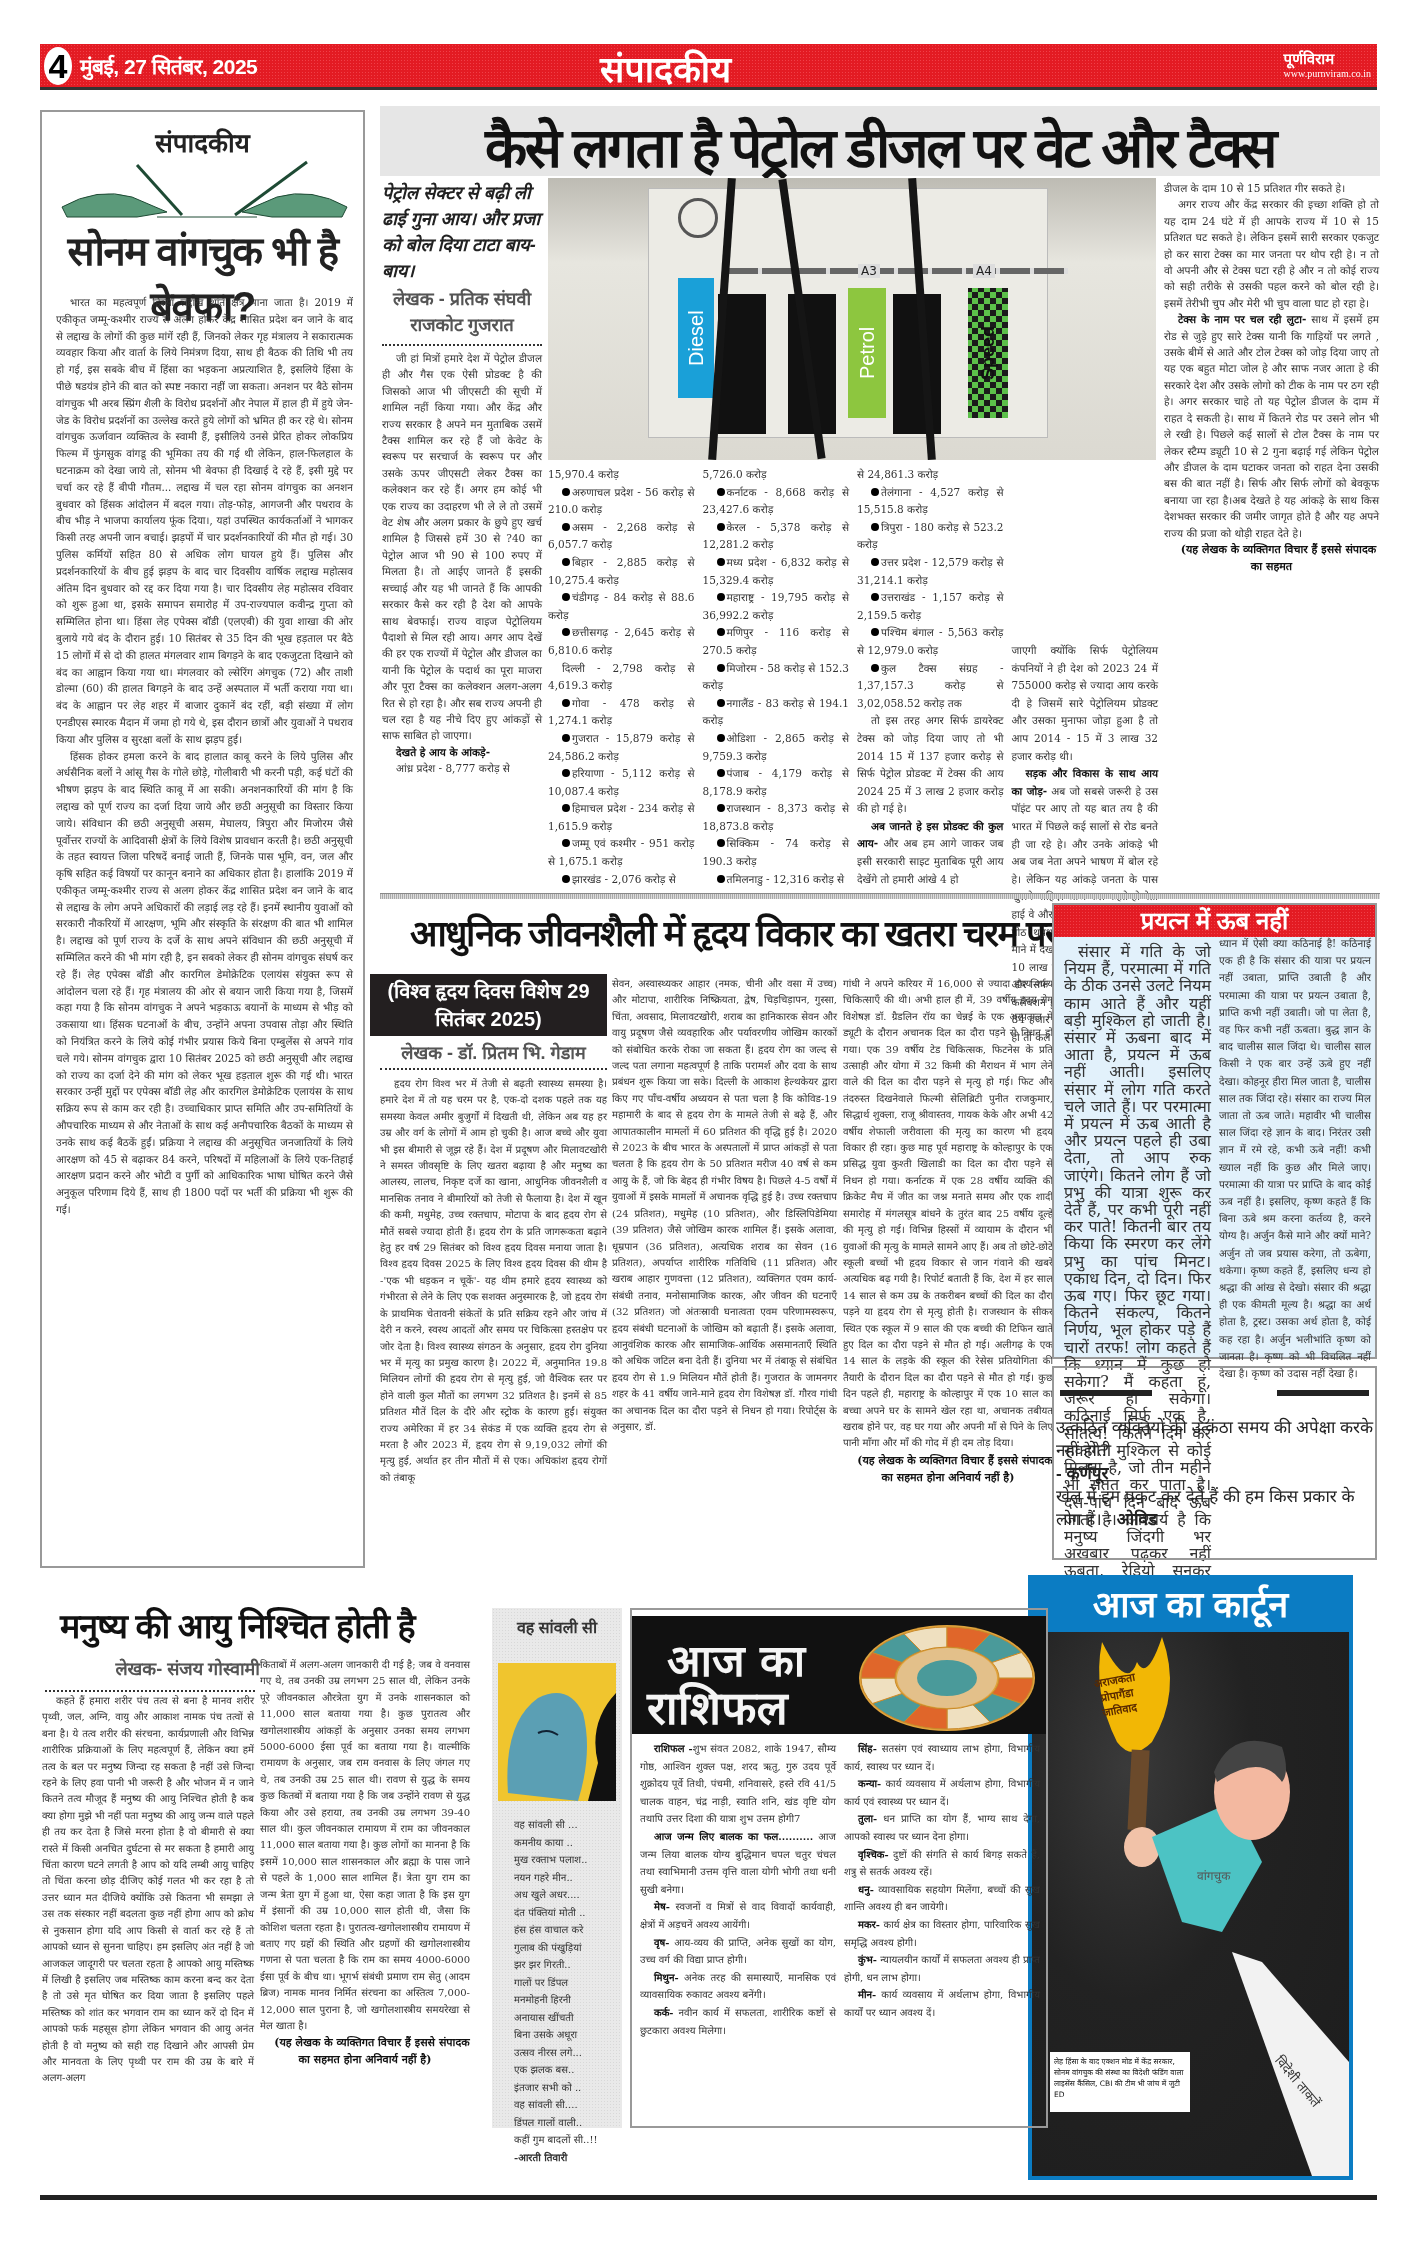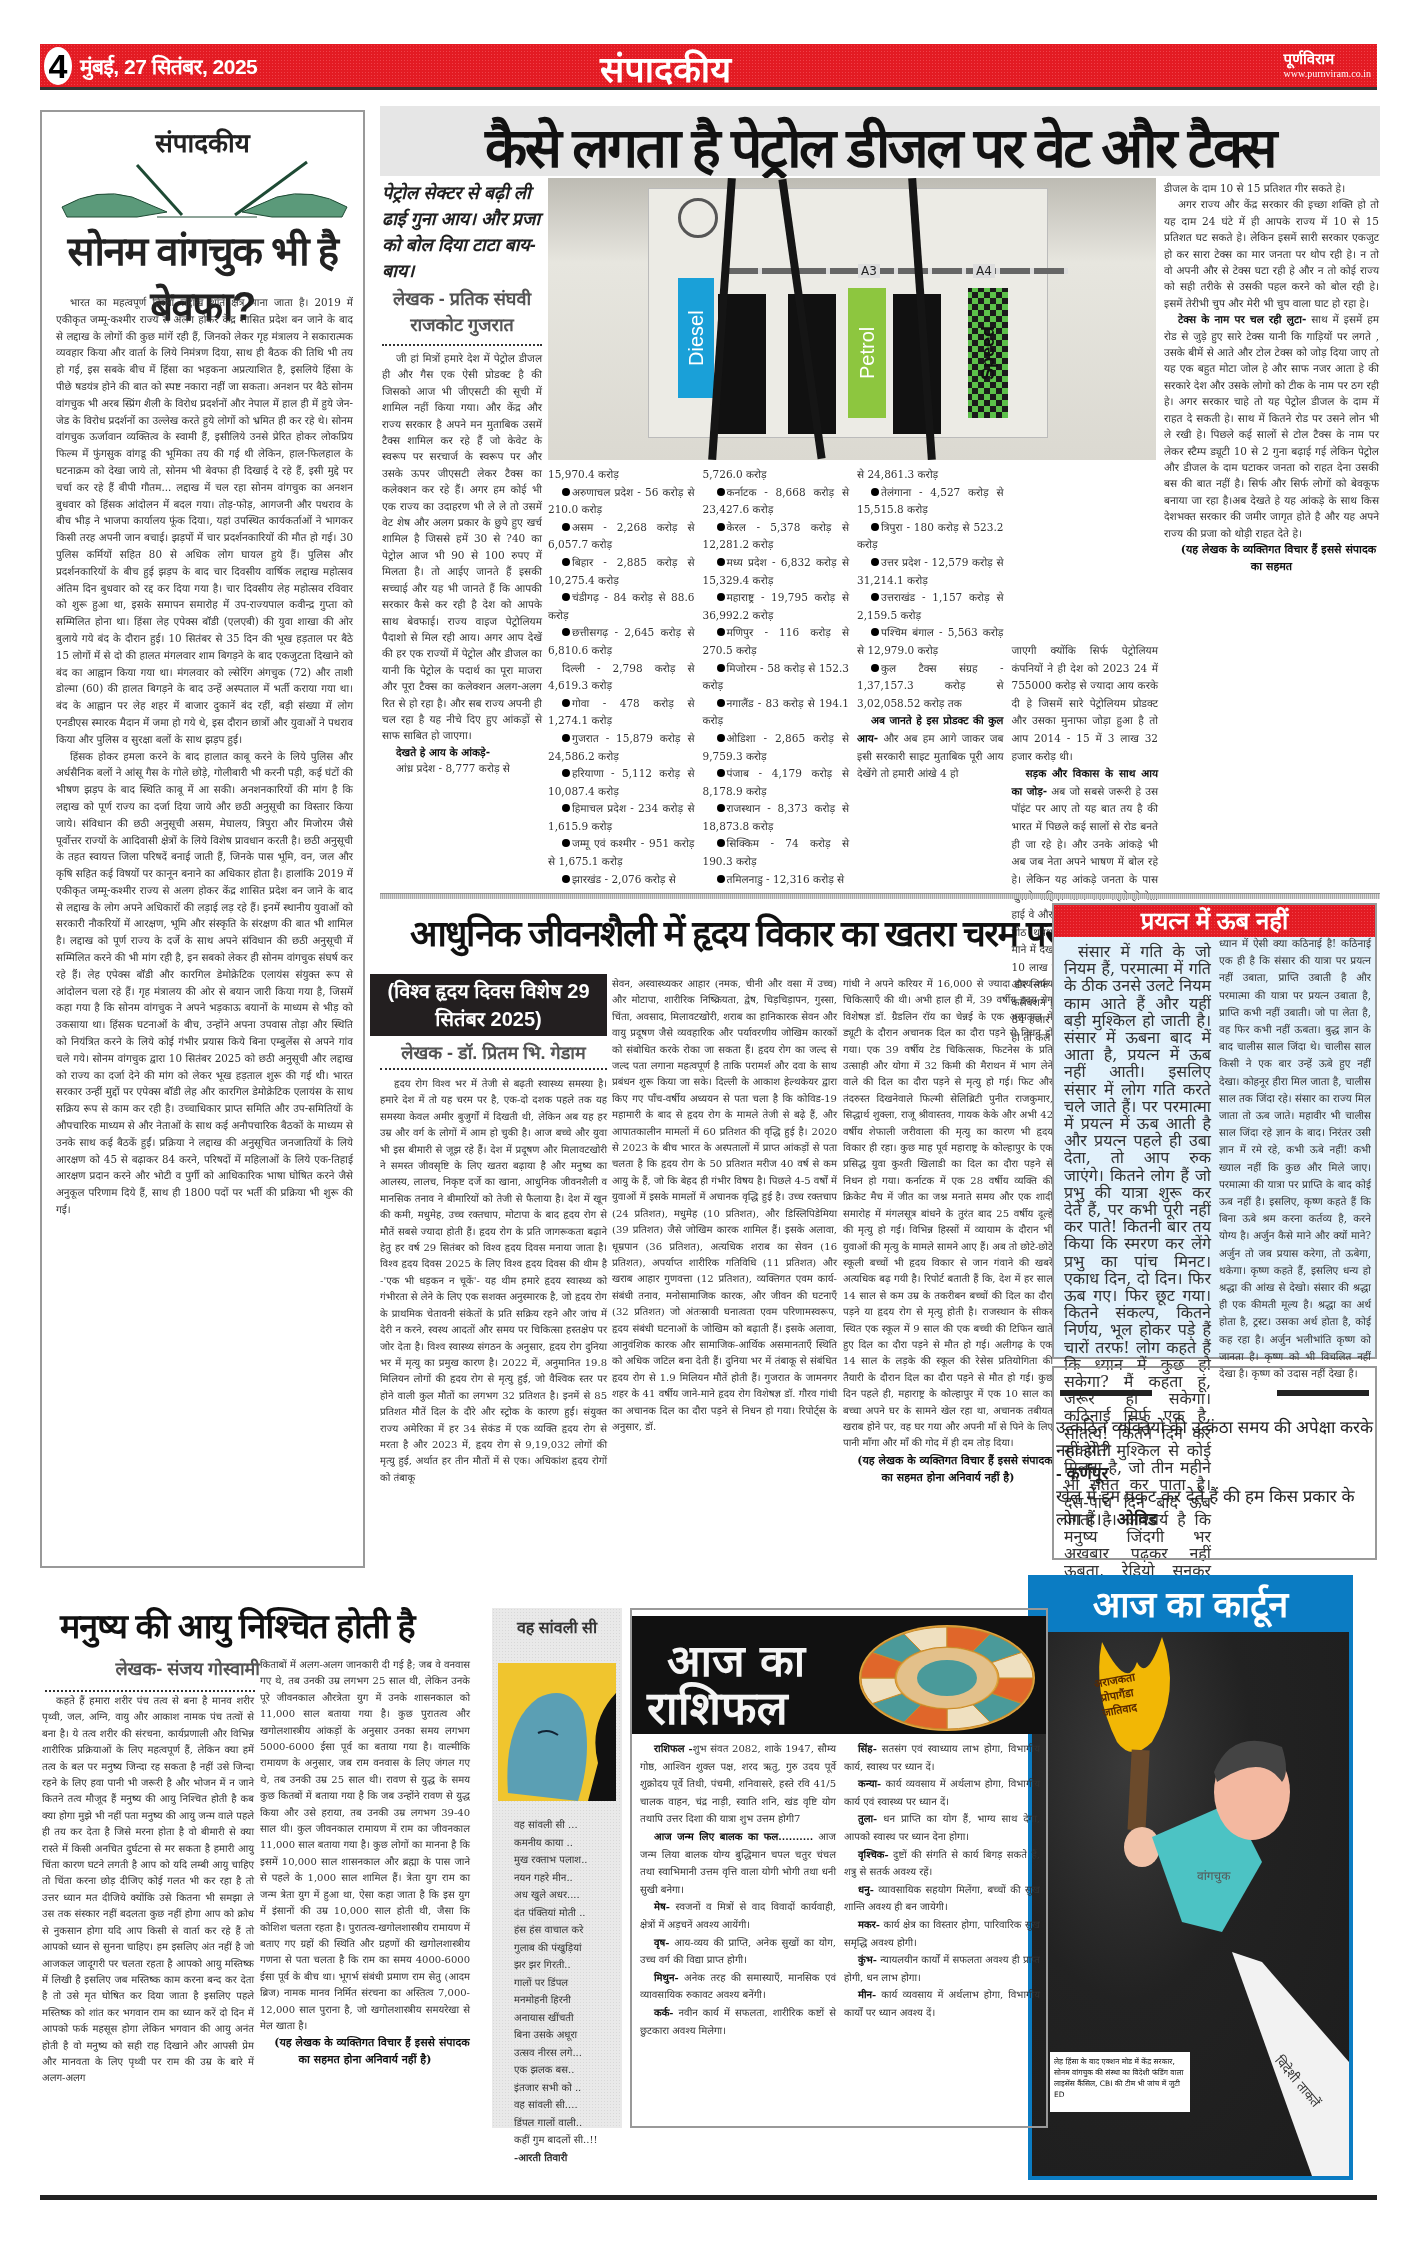--- a/index.html
+++ b/index.html
@@ -176,20 +176,21 @@
     <div id="lst3">
         <div>से 24,861.3 करोड़</div>
         <div><span class="dot"></span><span>तेलंगाना - 4,527 करोड़ से 15,515.8 करोड़</span></div>
         <div><span class="dot"></span><span>त्रिपुरा - 180 करोड़ से 523.2 करोड़</span></div>
         <div><span class="dot"></span><span>उत्तर प्रदेश - 12,579 करोड़ से 31,214.1 करोड़</span></div>
         <div><span class="dot"></span><span>उत्तराखंड - 1,157 करोड़ से 2,159.5 करोड़</span></div>
         <div><span class="dot"></span><span>पश्चिम बंगाल - 5,563 करोड़ से 12,979.0 करोड़</span></div>
         <div><span class="dot"></span><span>कुल टैक्स संग्रह - 1,37,157.3 करोड़ से 3,02,058.52 करोड़ तक</span></div>
       </div>
     <div class="txt" style="font-size:10.5px;line-height:17.6px">
+      <p>तो इस तरह अगर सिर्फ डायरेक्ट टेक्स को जोड़ दिया जाए तो भी 2014 15 में 137 हजार करोड़ से सिर्फ पेट्रोल प्रोडक्ट में टेक्स की आय 2024 25 में 3 लाख 2 हजार करोड़ की हो गई हे।</p>
       <p><b class="k">अब जानते हे इस प्रोडक्ट की कुल आय-</b> <span>और अब हम आगे जाकर जब इसी सरकारी साइट मुताबिक पूरी आय देखेंगे तो हमारी आंखे 4 हो</span></p>
     </div>
   </div>
   <div class="lst txt">
     <div style="height:176px"></div>
     <p style="text-indent:0">जाएगी क्योंकि सिर्फ पेट्रोलियम कंपनियों ने ही देश को 2023 24 में 755000 करोड़ से ज्यादा आय करके दी हे जिसमें सारे पेट्रोलियम प्रोडक्ट और उसका मुनाफा जोड़ा हुआ है तो आप 2014 - 15 में 3 लाख 32 हजार करोड़ थी।</p>
     <p><b class="k">सड़क और विकास के साथ आय का जोड़-</b> <span>अब जो सबसे जरूरी हे उस पॉइंट पर आए तो यह बात तय है की भारत में पिछले कई सालों से रोड बनते ही जा रहे हे। और उनके आंकड़े भी अब जब नेता अपने भाषण में बोल रहे हे। लेकिन यह आंकड़े जनता के पास खुलने चाहिए। आज कल कहते हो नेता हाई वे और एक्सप्रेस वे के लेकर अपनी पीठ थपथपाते है लेकिन अगर सही माने में देखा जाए तो पिछले 5 सालों में 10 लाख करोड़ से ज्यादा सिर्फ सड़क और सिर्फ पेट्रोल डीजल पे ही टेक्स का कलेक्शन हुआ है। और सदके 7 लाख 84 हजार करोड़ की ही बनी हे। इच्छा हो तो कल से ही पेट्रोल</span></p>
   </div>
 </div>
 

